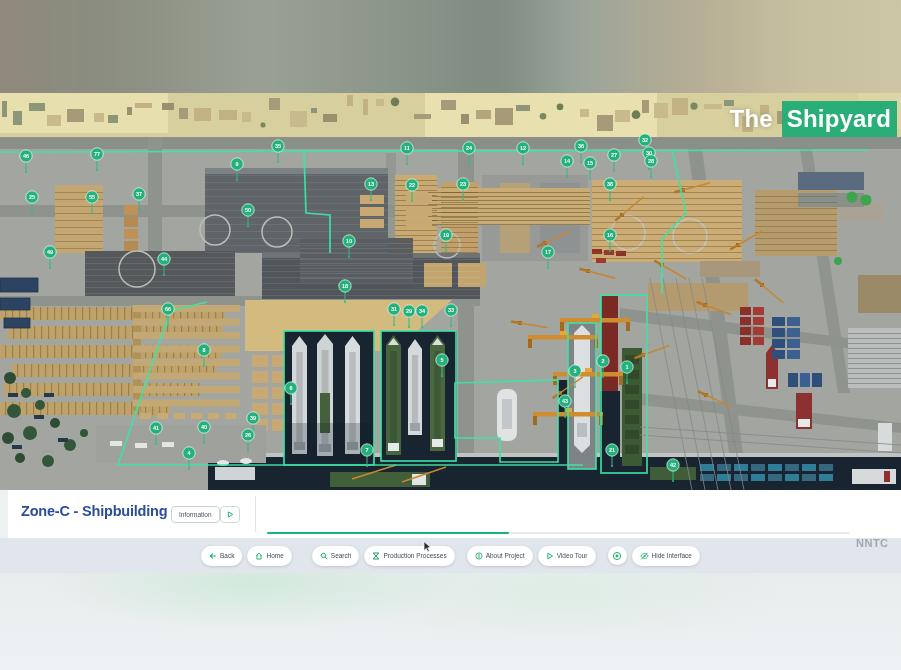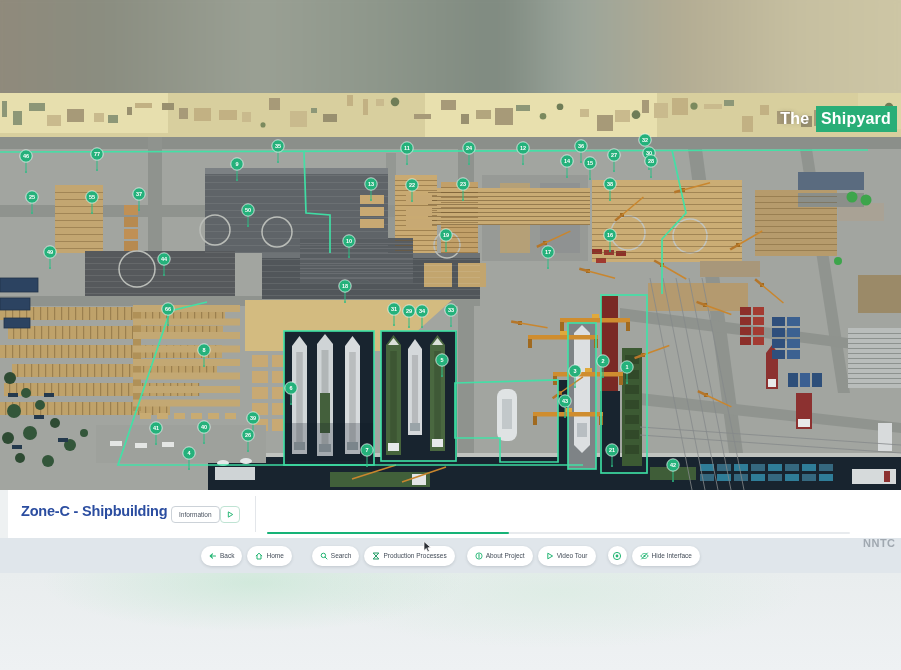--- a/index.html
+++ b/index.html
@@ -12,21 +12,21 @@
     filter:blur(14px);}
   #bottom-blur{left:0;top:573px;width:901px;height:97px;
     background:
       radial-gradient(ellipse 300px 70px at 28% 10%,rgba(190,230,205,.55),rgba(190,230,205,0) 70%),
       radial-gradient(ellipse 350px 80px at 62% 20%,rgba(205,235,215,.4),rgba(205,235,215,0) 70%),
       linear-gradient(#e9edee,#eef1f3);}
   
   #map-wrap{left:0;top:93px;width:901px;height:397px;background:#a2a5a0;}
   #map-svg{display:block;}
   
-  #title-overlay{right:4px;top:8px;text-align:right;font-weight:bold;font-size:16px;
+  #title-overlay{right:4px;top:8px;text-align:right;font-weight:bold;font-size:24px;
     color:#fff;line-height:36px;letter-spacing:.2px;}
   #title-overlay .hl{background:#29ae77;padding:4px 6px 5px 5px;}
   #title-overlay .plain{text-shadow:0 0 4px rgba(60,60,50,.35);padding-right:2px;}
   
   #legend-bar{left:8px;top:490px;width:901px;height:48px;background:#ffffff;}
   #zone-title{left:13px;top:13px;font-size:14.5px;font-weight:bold;color:#2b4da0;letter-spacing:-.2px;}
   #info-btn{left:163px;top:16px;height:15px;padding:0 7px;display:flex;align-items:center;
     font-size:6.5px;color:#4a5360;background:#fff;border:1px solid #ccd2d8;border-radius:4px;}
   #play-btn{left:212px;top:16px;width:18px;height:15px;display:flex;align-items:center;justify-content:center;
     background:#fff;border:1px solid #bfe3d3;border-radius:4px;}
@@ -36,21 +36,21 @@
   
   #toolbar-strip{left:0;top:538px;width:901px;height:35px;background:#e0e6eb;}
   #toolbar{width:100%;height:100%;display:flex;align-items:center;justify-content:center;}
   .tb-btn{display:flex;align-items:center;gap:3px;background:#fff;border-radius:11px;height:20px;
     padding:0 8px;font-size:6.5px;color:#434c58;box-shadow:0 1px 3px rgba(50,60,70,.18);white-space:nowrap;}
   .tb-btn + .tb-btn{margin-left:5px;}
   .gap-lg{margin-left:20px !important;}
   .gap-md{margin-left:12px !important;}
   #tb-circle{width:19px;height:19px;border-radius:50%;padding:0;justify-content:center;}
   .tb-ic{flex:none;display:block;}
-  #watermark{left:856px;top:537px;font-size:11px;font-weight:bold;color:#a0a8b0;letter-spacing:.5px;margin-left:7px;}
+  #watermark{left:856px;top:537px;font-size:11px;font-weight:bold;color:#a0a8b0;letter-spacing:.5px;}
   #cursor{left:423px;top:541px;}
 </style>
 </head>
 <body>
 
 <div id="top-blur" class="abs">
   <div class="blur-fill"></div>
 </div>
 
 <div id="map-wrap" class="abs">

